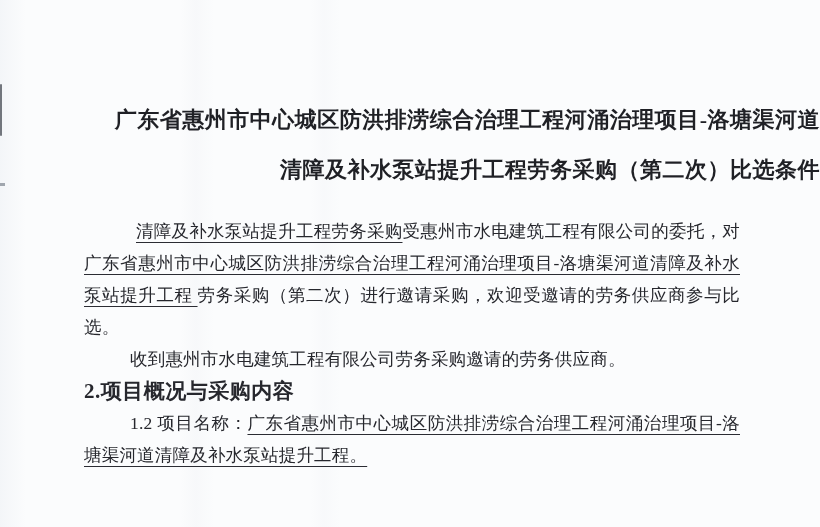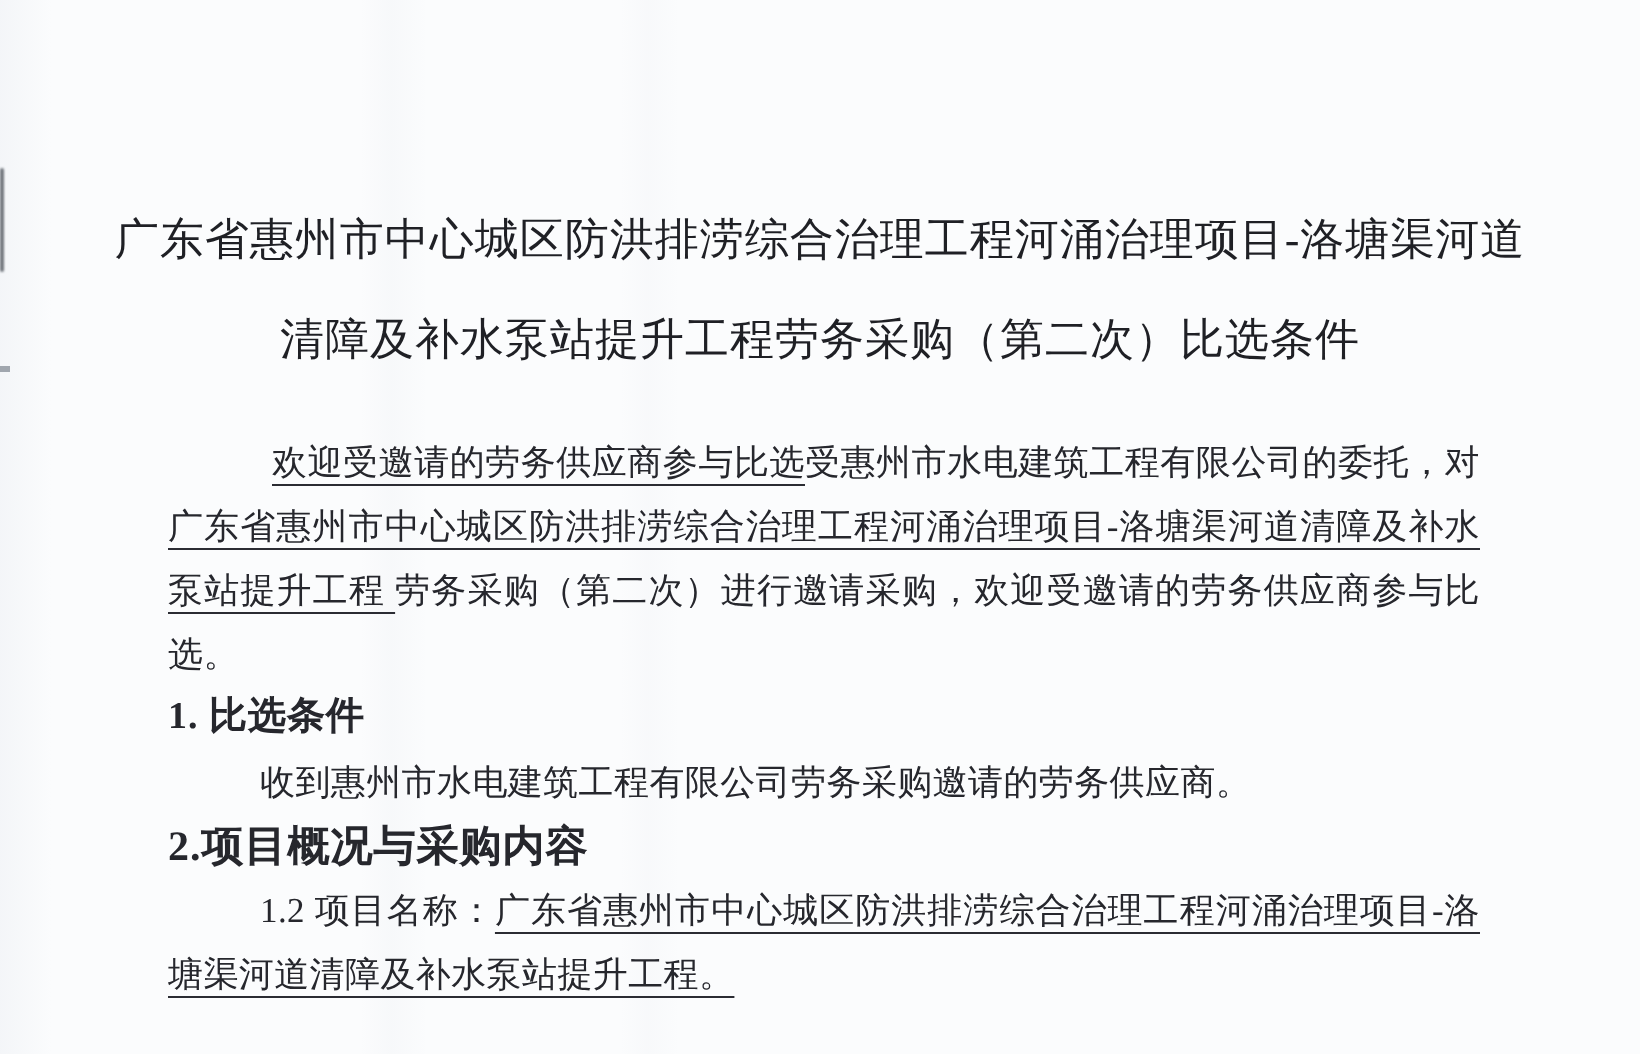--- a/index.html
+++ b/index.html
@@ -49,25 +49,26 @@
     background: #8c939c;
     opacity: 0.8;
     filter: blur(0.3px);
   }
   .title-block {
     padding-top: 95px;
     text-align: center;
   }
   .title-line {
     font-size: 22px;
-    font-weight: 400;
+    font-weight: 700;
     line-height: 50px;
     letter-spacing: 0.5px;
     color: #1f2025;
     white-space: nowrap;
+    text-align: right;
   }
   .doc-body {
     padding: 20px 80px 0 84px;
     font-size: 17.5px;
     line-height: 32px;
     color: #26272d;
   }
   .salutation {
     font-weight: 700;
     font-size: 18px;
@@ -106,23 +107,22 @@
   <div class="scan-tick-artifact"></div>
 
   <div class="title-block">
     <div class="title-line">广东省惠州市中心城区防洪排涝综合治理工程河涌治理项目-洛塘渠河道</div>
     <div class="title-line">清障及补水泵站提升工程劳务采购（第二次）比选条件</div>
   </div>
 
   <div class="doc-body">
 
 
-    <p class="para indent-lg" style="margin:0;"><span class="u">欢迎受邀请的劳务供应商参与比选</span><span>受惠州市水电建筑工程有限公司的委托，对</span><span class="u"> 广东省惠州市中心城区防洪排涝综合治理工程河涌治理项目-洛塘渠河道清障及补水泵站提升工程 </span><span>劳务采购（第二次）进行邀请采购，欢迎受邀请的劳务供应商参与比选。</span></p>
+    <p class="para indent-lg" style="margin:0;"><span class="u">清障及补水泵站提升工程劳务采购</span><span>受惠州市水电建筑工程有限公司的委托，对</span><span class="u"> 广东省惠州市中心城区防洪排涝综合治理工程河涌治理项目-洛塘渠河道清障及补水泵站提升工程 </span><span>劳务采购（第二次）进行邀请采购，欢迎受邀请的劳务供应商参与比选。</span></p>
 
-    <div class="h1-num">1. 比选条件</div>
 
     <p class="para indent-md" style="margin:0;">收到惠州市水电建筑工程有限公司劳务采购邀请的劳务供应商。</p>
 
     <div class="h2-num">2.项目概况与采购内容</div>
 
     <p class="para indent-md" style="margin:0;"><span>1.2 项目名称：</span><span class="u">广东省惠州市中心城区防洪排涝综合治理工程河涌治理项目-洛塘渠河道清障及补水泵站提升工程。</span></p>
 
   </div>
 </div>
 

